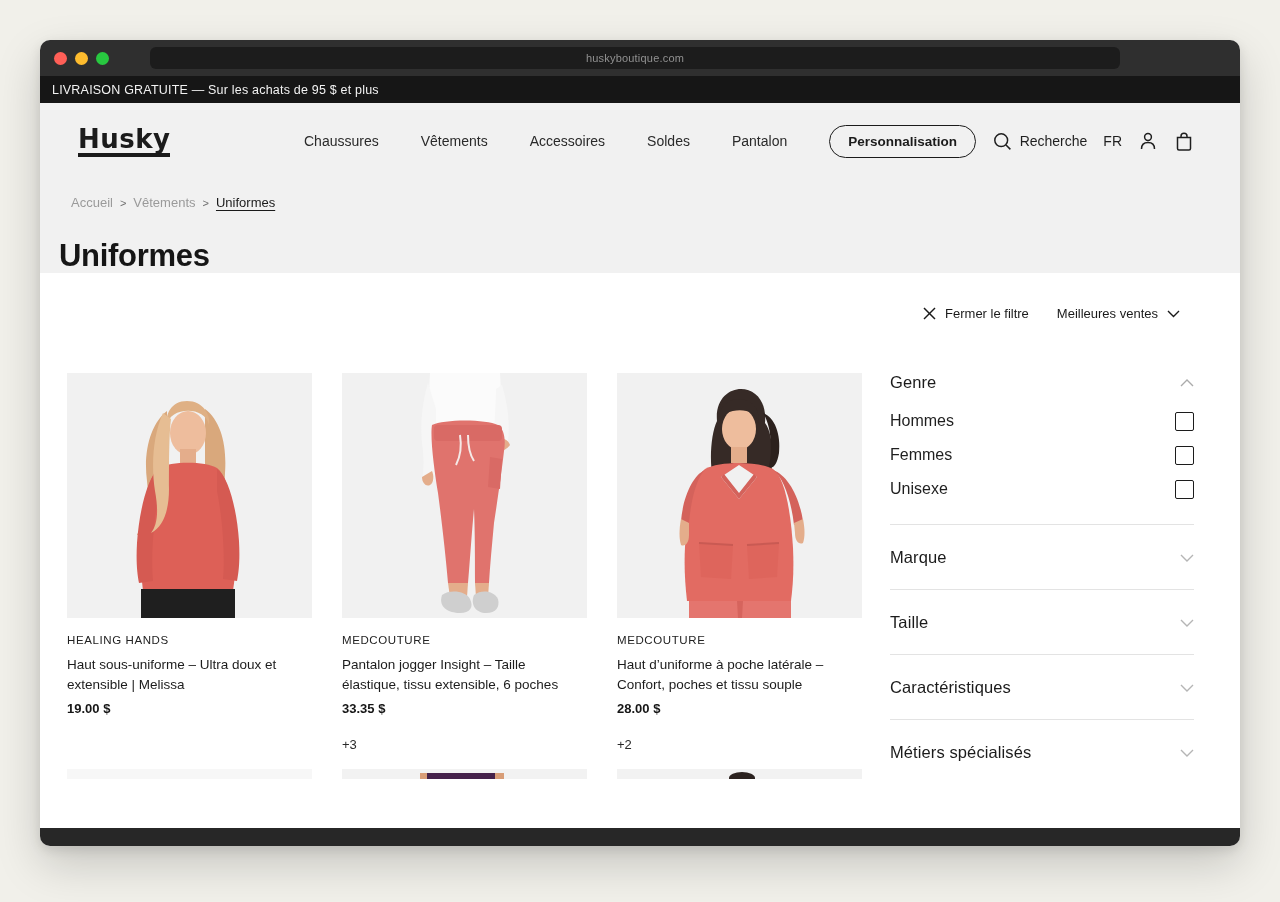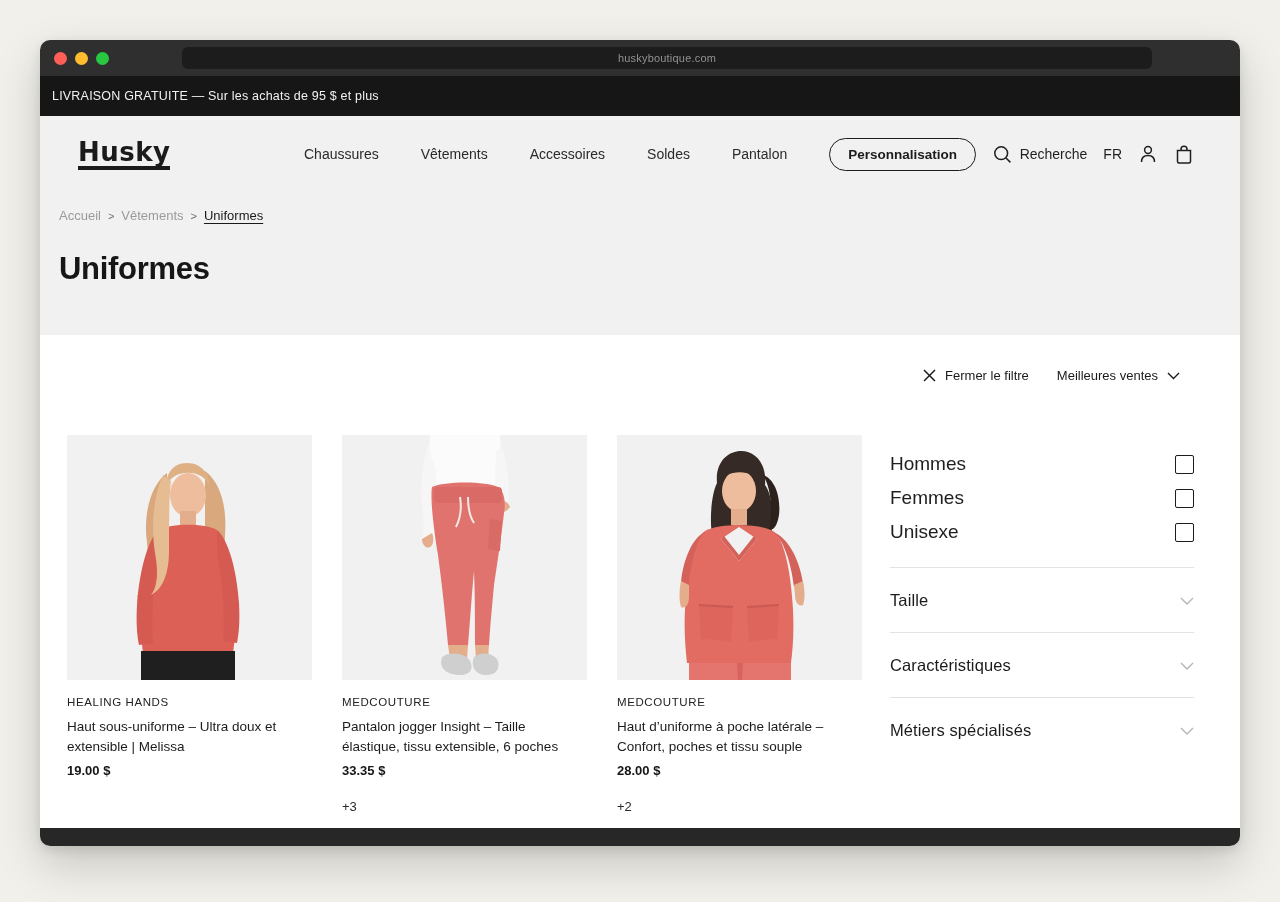--- a/index.html
+++ b/index.html
@@ -25,31 +25,31 @@
   }
   .traffic-lights { display:flex; gap:8px; margin-left:14px; }
   .light { width:13px; height:13px; border-radius:50%; }
   .light.red    { background:#ff5f57; }
   .light.yellow { background:#febc2e; }
   .light.green  { background:#28c840; }
   .url-bar {
     position:absolute; left:110px; top:7px;
     width:970px; height:22px;
     background:#1c1c1c; border-radius:6px;
-    display:flex; align-items:center; justify-content:center;margin-left:32px;
+    display:flex; align-items:center; justify-content:center;
   }
   .url-text { font-size:11px; color:#919191; letter-spacing:0.2px; }
   
   .promo-banner {
-    height:40px; background:#161616;
+    height:27px; background:#161616;
     display:flex; align-items:center; padding-left:12px;
   }
   .promo-banner span { color:#f2f2f2; font-size:12.5px; letter-spacing:0.2px; }
   
-  .upper { background:#f1f1f1; height:219px; position:relative; }
+  .upper { background:#f1f1f1; height:170px; position:relative; }
   .site-header {
     height:76px; display:flex; align-items:center; position:relative;
   }
   .logo {
     margin-left:38px;
     font-size:26px; font-weight:800; letter-spacing:0.5px;
     color:#1b1b1b; border-bottom:4px solid #1b1b1b;
     padding-bottom:1px; line-height:1; cursor:pointer;
     font-family:"DejaVu Sans", sans-serif;
   }
@@ -66,21 +66,21 @@
   }
   .header-actions {
     position:absolute; right:46px; display:flex; align-items:center; gap:16px;
   }
   .search-group { display:flex; align-items:center; gap:8px; cursor:pointer; }
   .action-label { font-size:14px; color:#1f1f1f; }
   .icon-btn { display:flex; align-items:center; cursor:pointer; }
   .icon-btn svg { display:block; }
   
   .breadcrumb {
-    margin:16px 0 0 19px; font-size:13px; color:#9a9a9a;
+    margin:16px 0 0 31px; font-size:13px; color:#9a9a9a;
     display:flex; gap:7px; align-items:center;
   }
   .crumb { cursor:pointer; }
   .crumb-sep { color:#6f6f6f; font-size:11px; }
   .crumb.current { color:#1a1a1a; text-decoration:underline; text-underline-offset:3px; }
   .page-title {
     margin:28px 0 0 19px; font-size:31px; font-weight:700;
     letter-spacing:-0.3px; color:#161616;
   }
   
@@ -121,21 +121,21 @@
   .filter-sidebar { position:absolute; left:850px; top:100px; width:304px; }
   .filter-section-header {
     display:flex; align-items:center; justify-content:space-between; cursor:pointer;
   }
   .filter-title { font-size:16.5px; color:#1b1b1b; letter-spacing:0.1px; }
   .filter-options { margin-top:12px; }
   .filter-option {
     height:34px; display:flex; align-items:center; justify-content:space-between;
     cursor:pointer;
   }
-  .filter-option span { font-size:19px; color:#1f1f1f; }
+  .filter-option span { font-size:16px; color:#1f1f1f; }
   .checkbox {
     width:19px; height:19px; border:1.6px solid #1c1c1c; border-radius:2px;
     background:#fff; cursor:pointer;
   }
   .divider { border-top:1px solid #e3e3e3; margin-top:18px; }
   .collapsed-section { padding:23px 0 22px 0; border-bottom:1px solid #e3e3e3; }
   .collapsed-section:last-child { border-bottom:none; }
   
   .footer-bar { position:absolute; left:0; bottom:0; width:100%; height:18px; background:#272727; }
 </style>
@@ -318,38 +318,56 @@
           <div class="purple-band"></div>
           <div class="tan-r"></div>
       </div>
       <div class="sliver">
         <div class="head-blob"></div>
       </div>
     </div>
 
     <aside class="filter-sidebar">
 
+      <div class="filter-section-header">
+        <span class="filter-title">Genre</span>
+        <span class="icon-btn">
+          <svg width="14" height="8" viewBox="0 0 14 8" fill="none" stroke="#ababab" stroke-width="1.4">
+            <polyline points="1,7 7,1 13,7"></polyline>
+          </svg>
+        </span>
+      </div>
 
       <div class="filter-options">
         <label class="filter-option">
           <span>Hommes</span>
           <span class="checkbox"></span>
         </label>
         <label class="filter-option">
           <span>Femmes</span>
           <span class="checkbox"></span>
         </label>
         <label class="filter-option">
           <span>Unisexe</span>
           <span class="checkbox"></span>
         </label>
       </div>
 
       <div class="divider"></div>
 
+      <div class="collapsed-section">
+        <div class="filter-section-header">
+          <span class="filter-title">Marque</span>
+          <span class="icon-btn">
+            <svg width="14" height="8" viewBox="0 0 14 8" fill="none" stroke="#b5b5b5" stroke-width="1.4">
+              <polyline points="1,1 7,7 13,1"></polyline>
+            </svg>
+          </span>
+        </div>
+      </div>
 
       <div class="collapsed-section">
         <div class="filter-section-header">
           <span class="filter-title">Taille</span>
           <span class="icon-btn">
             <svg width="14" height="8" viewBox="0 0 14 8" fill="none" stroke="#b5b5b5" stroke-width="1.4">
               <polyline points="1,1 7,7 13,1"></polyline>
             </svg>
           </span>
         </div>

